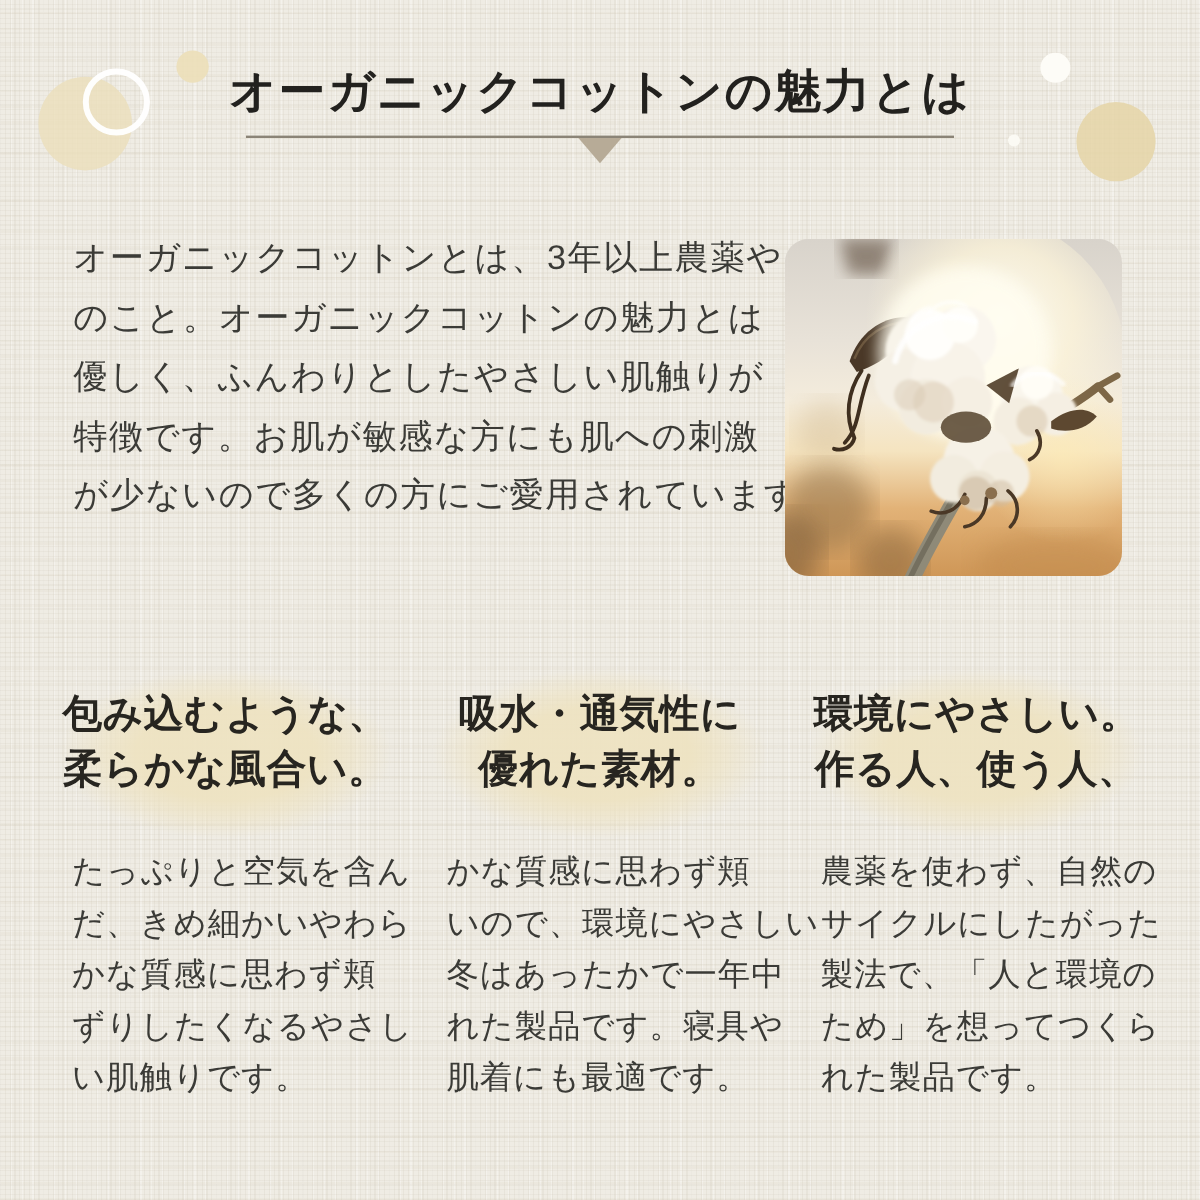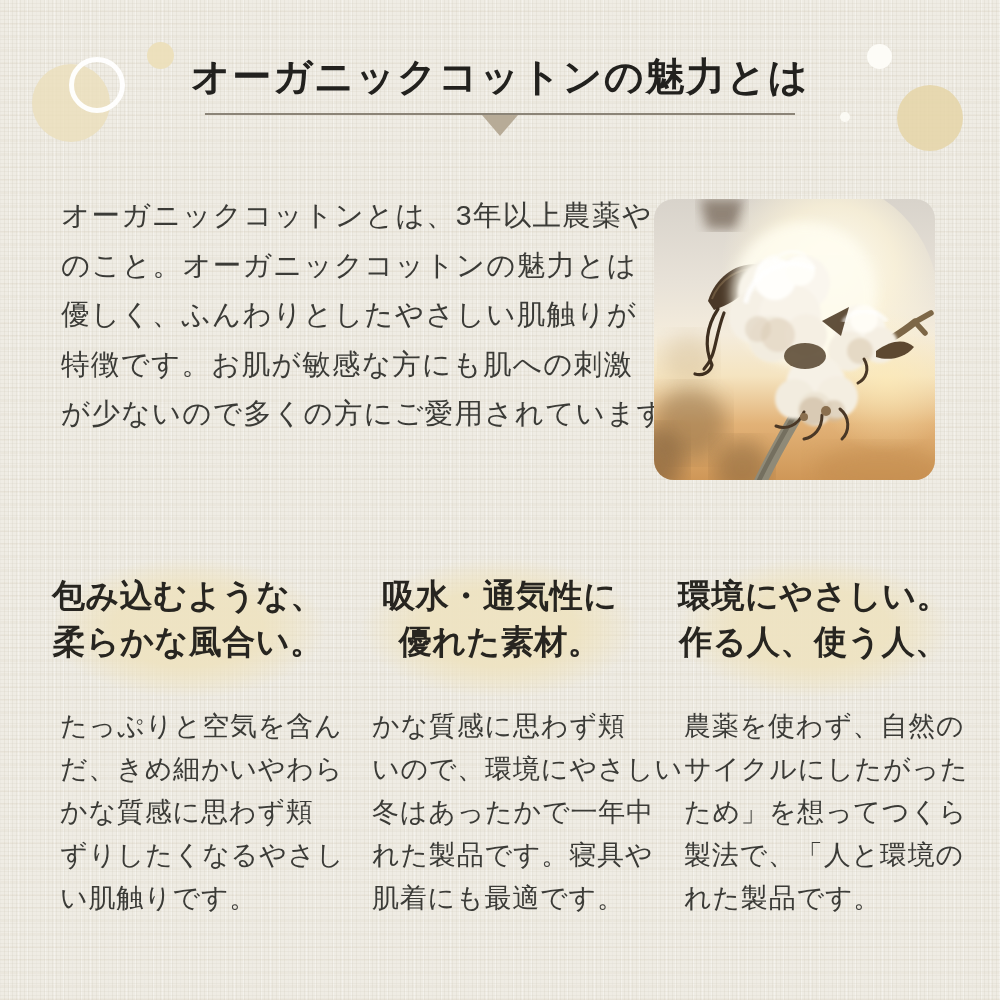--- a/index.html
+++ b/index.html
@@ -227,19 +227,19 @@
 
   <div class="col col-3">
     <div class="blob"></div>
     <h2 class="f-heading">
       <span>環境にやさしい。</span>
       <span>作る人、使う人、</span>
     </h2>
     <div class="f-body">
       <div class="f-body-line">農薬を使わず、自然の</div>
       <div class="f-body-line">サイクルにしたがった</div>
+      <div class="f-body-line">製法で、「人と環境の</div>
       <div class="f-body-line">ため」を想ってつくら</div>
-      <div class="f-body-line">製法で、「人と環境の</div>
       <div class="f-body-line">れた製品です。</div>
     </div>
   </div>
 
 </div>
 
 </body></html>

